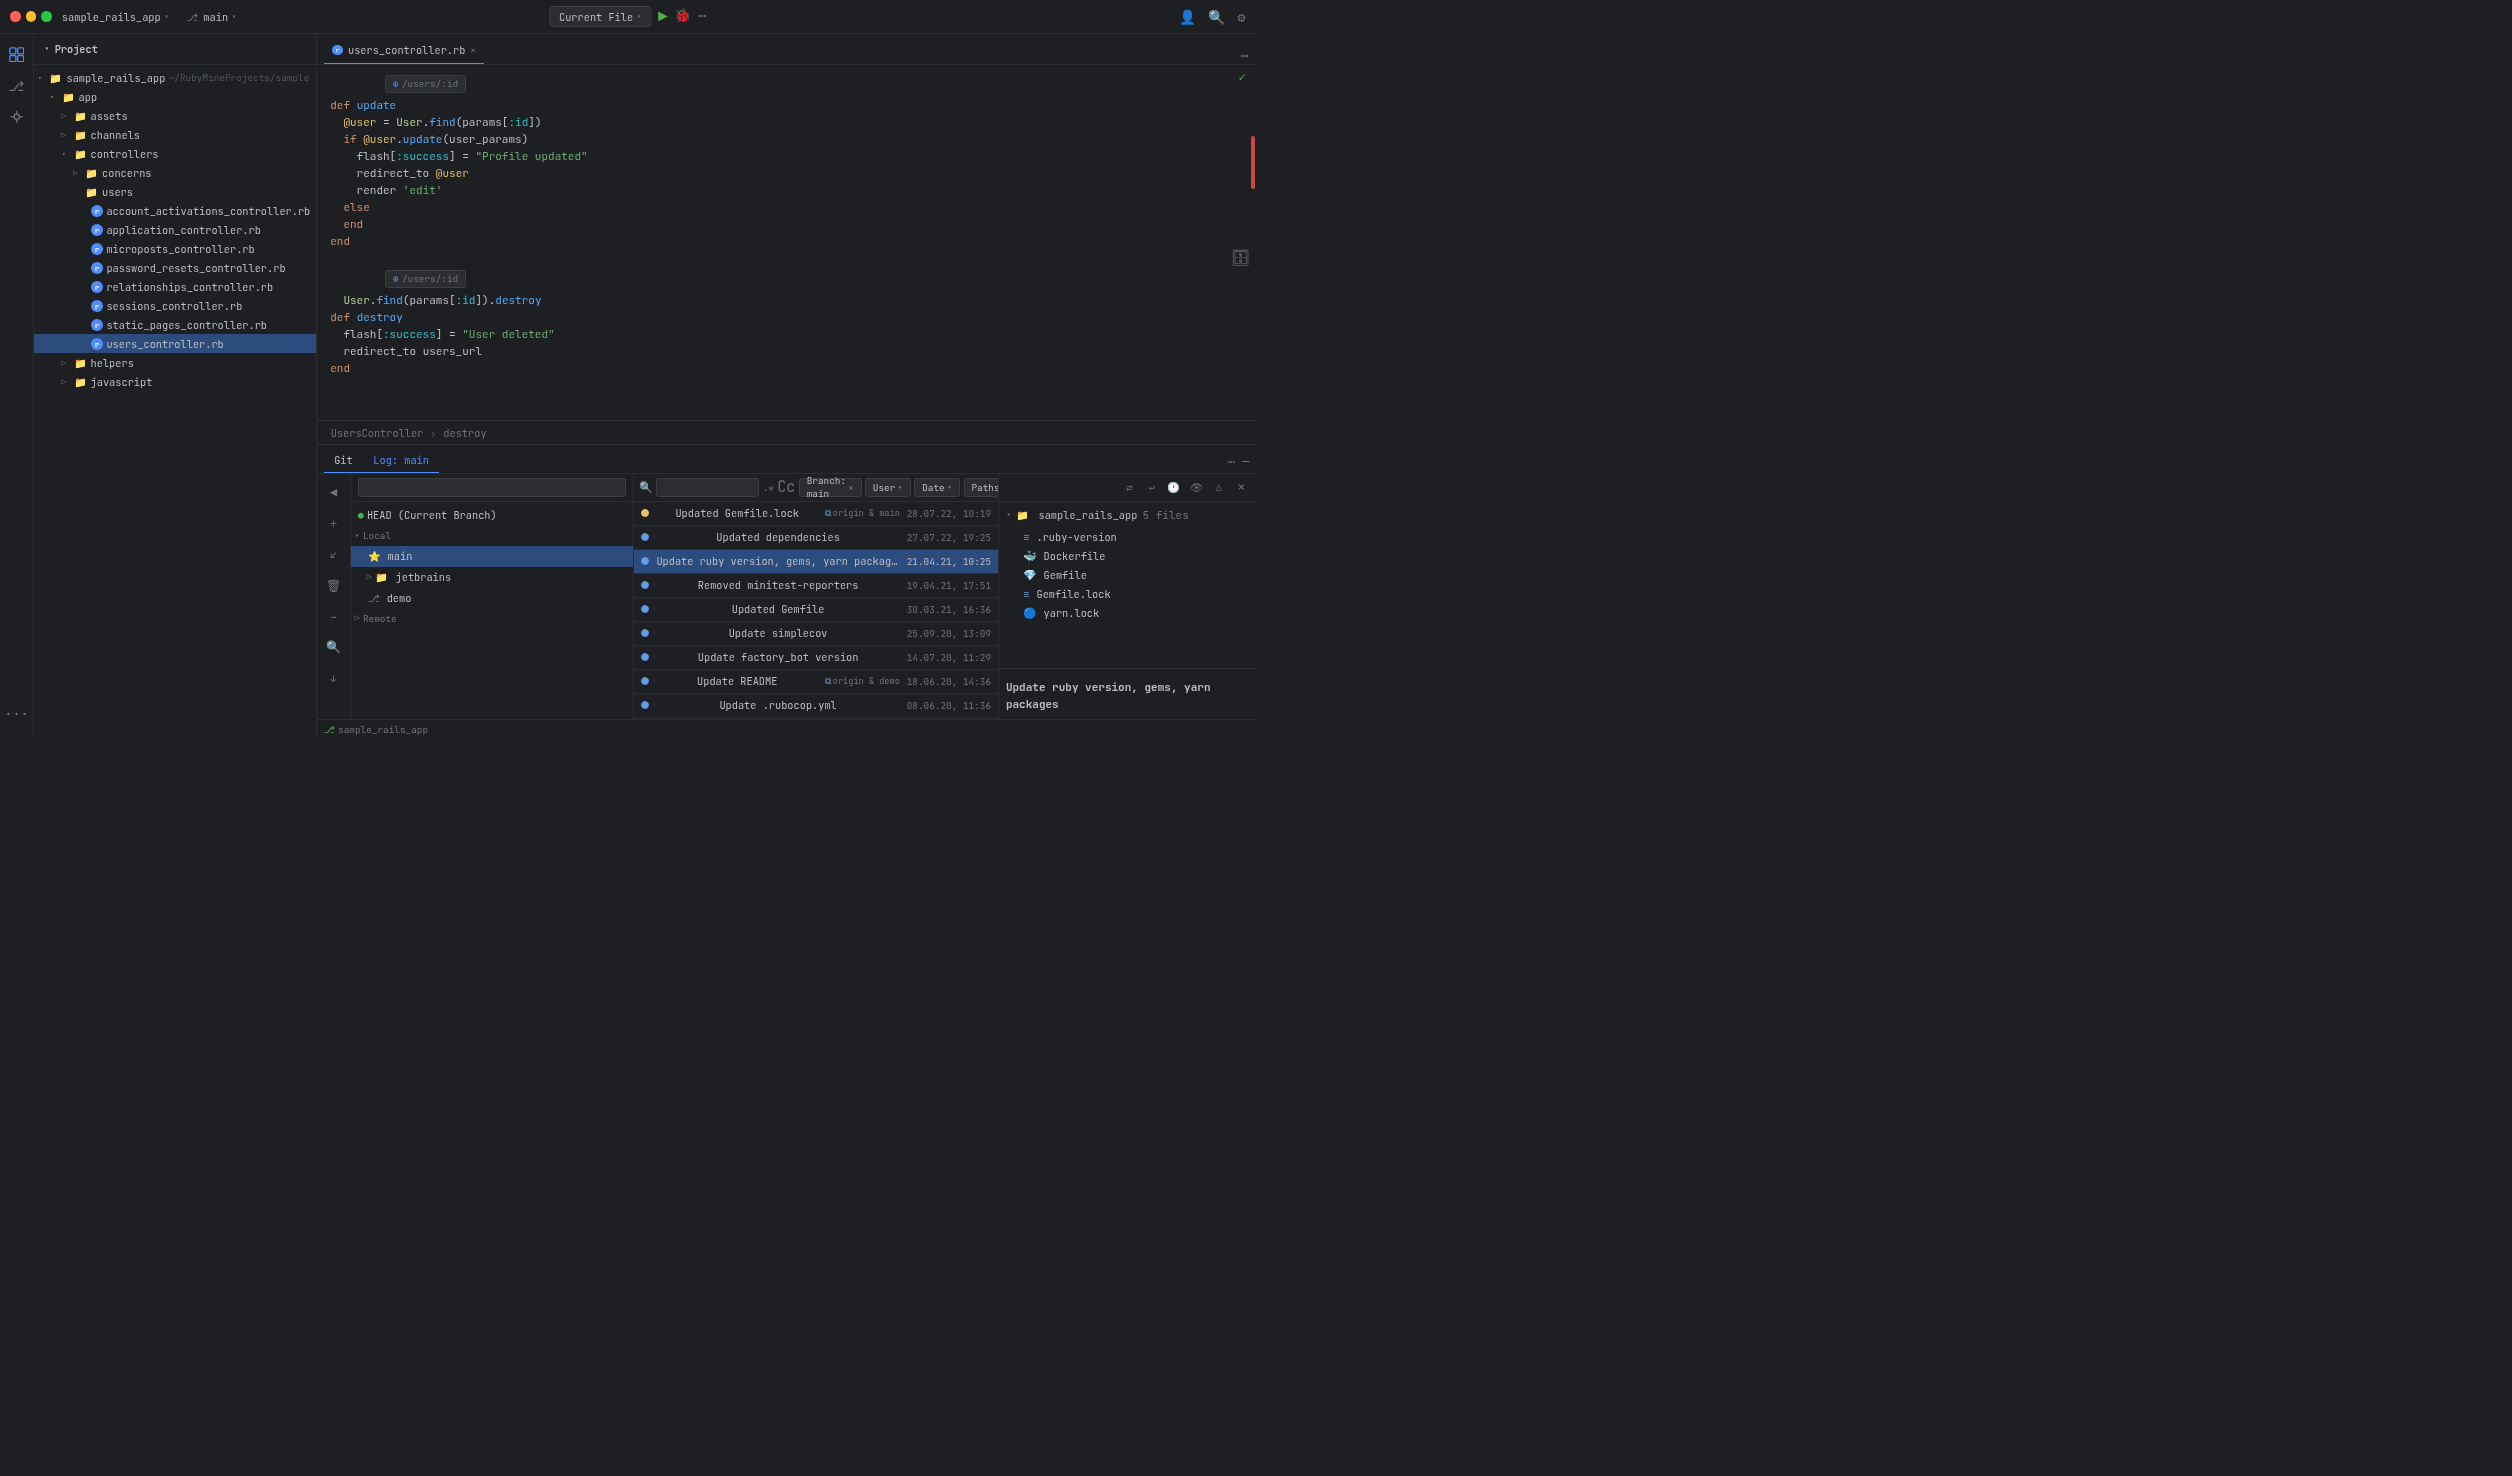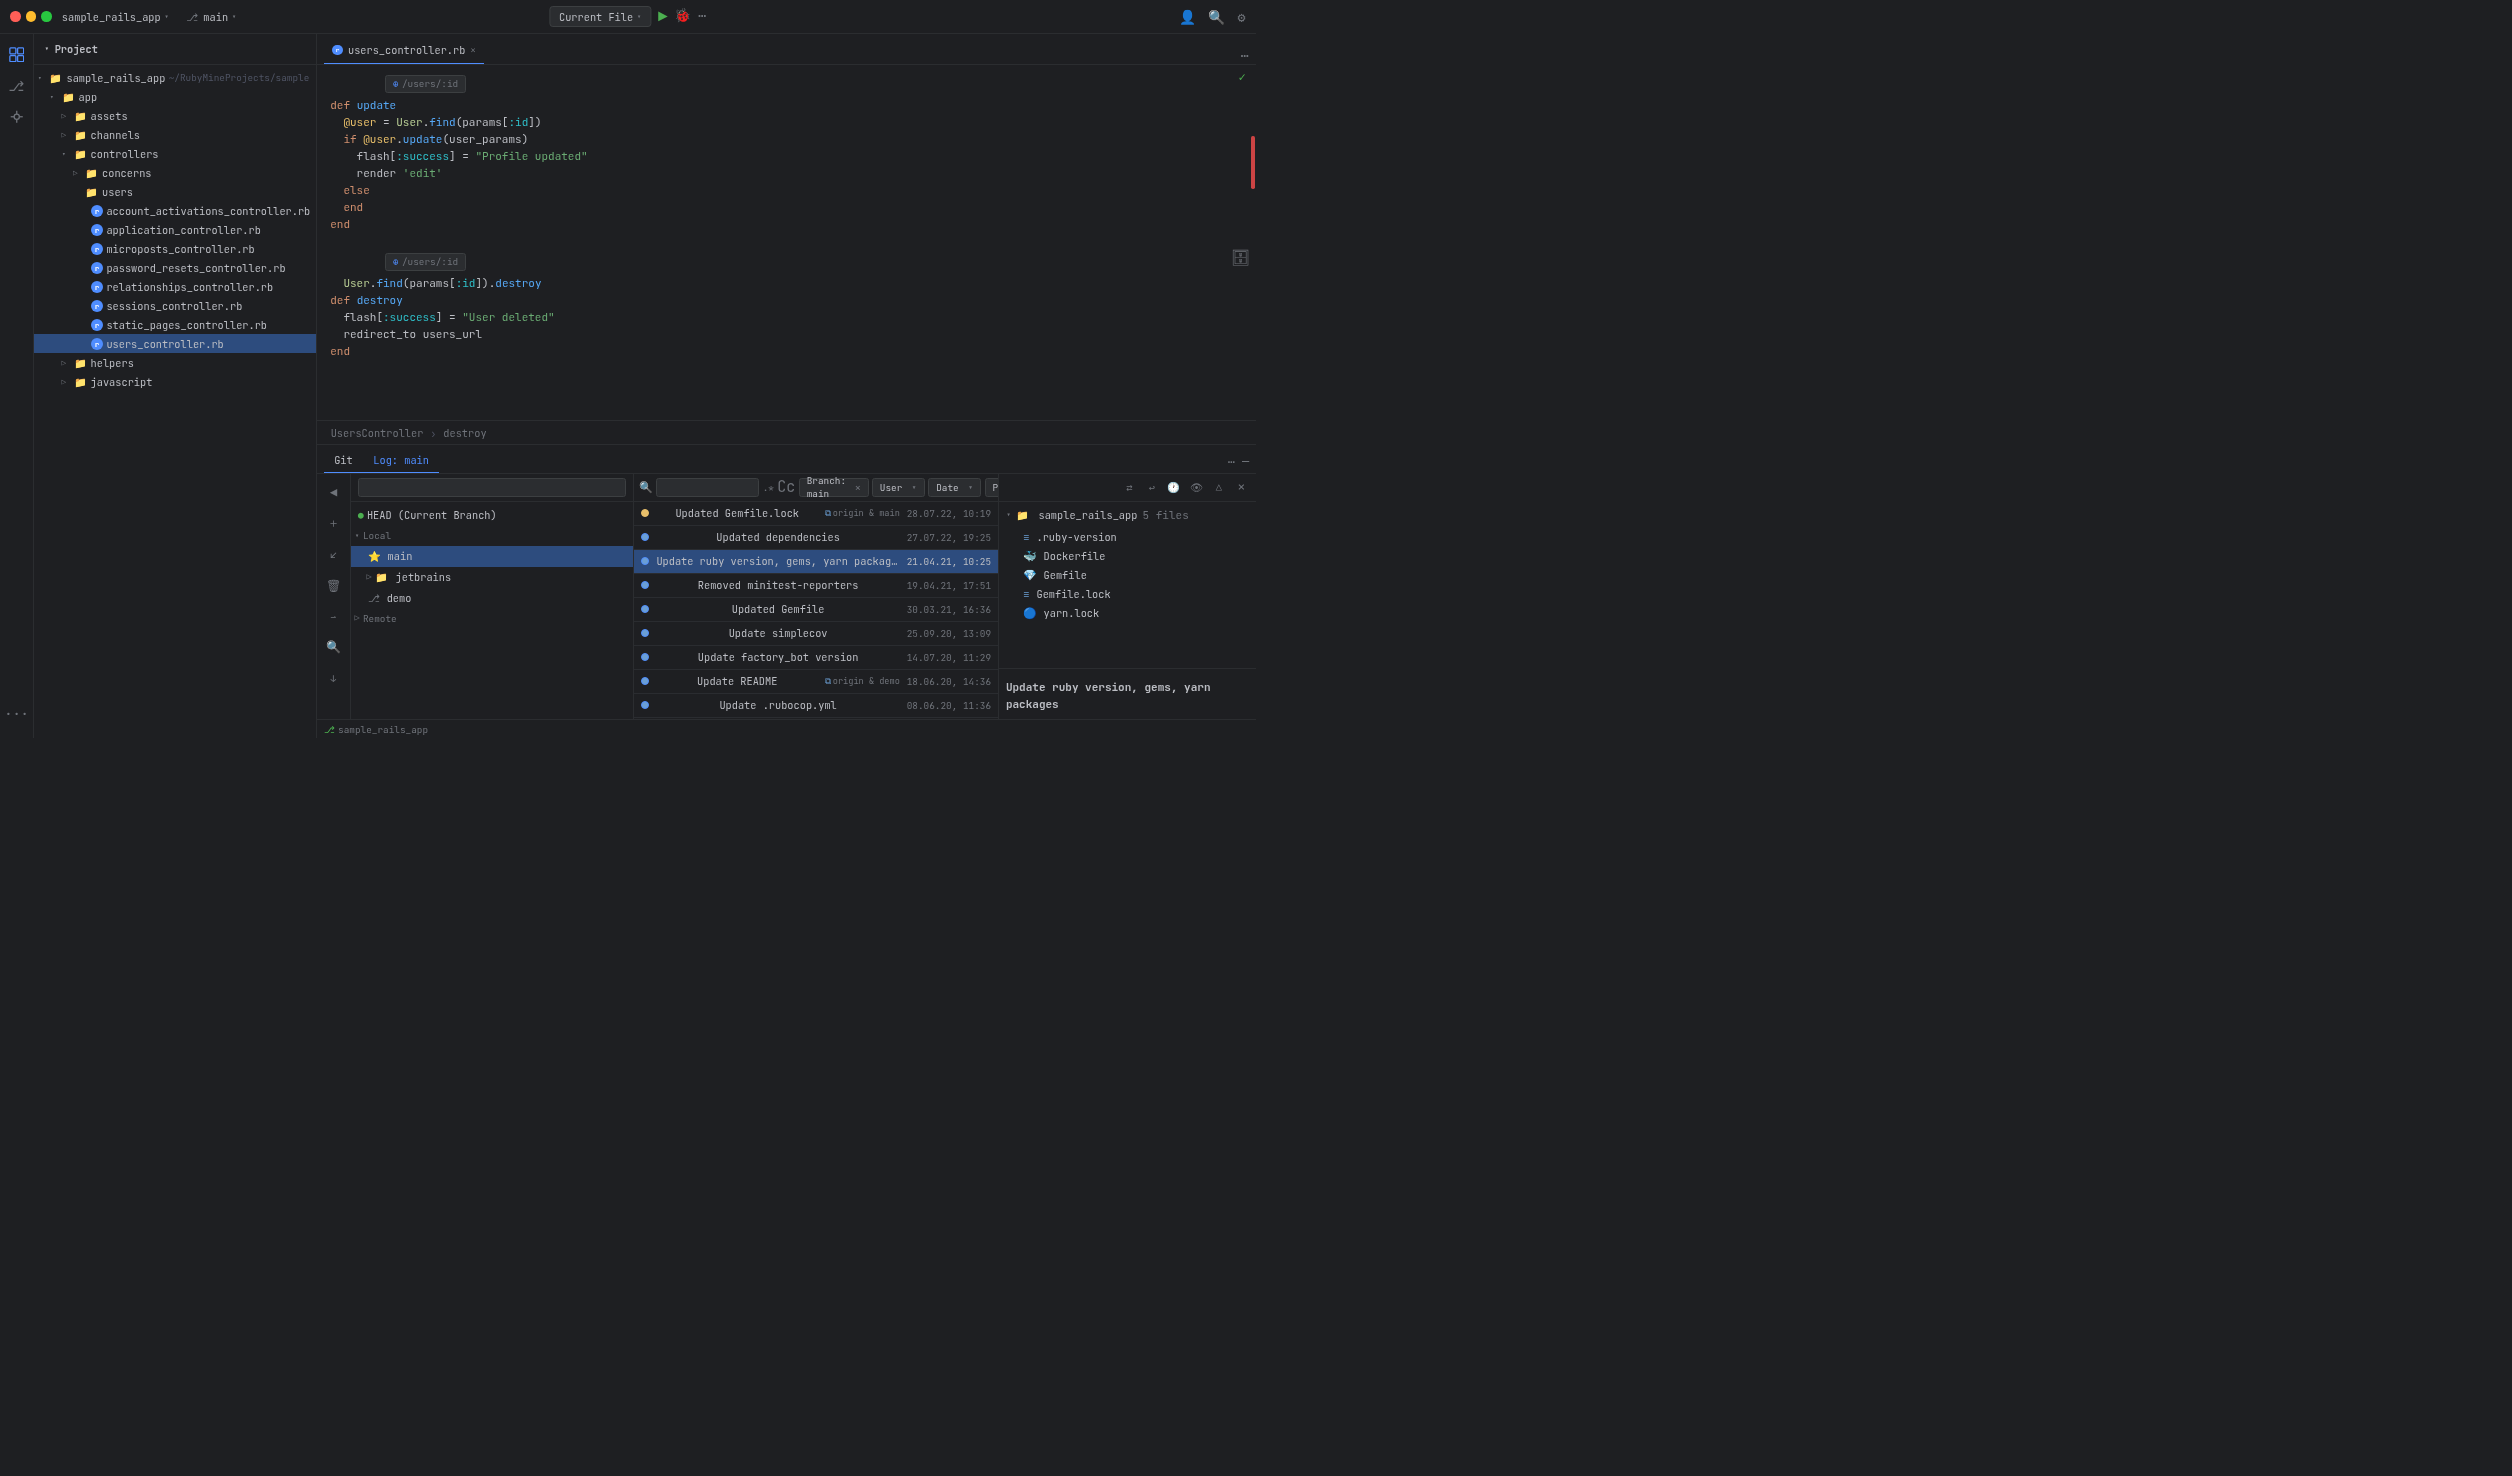--- a/index.html
+++ b/index.html
@@ -368,21 +368,21 @@
       height: 19px;
       background: #2b2d30;
       border: 0.9px solid #3c3f41;
       border-radius: 2.6px;
       padding: 0 6.9px;
       color: #bcbec4;
       font-size: 9.4px;
       cursor: pointer;
       display: flex;
       align-items: center;
-      gap: 9px;
+      gap: 2px;
     }
     .commits-icon-btn {
       width: 19px; height: 19px;
       display: flex;
       align-items: center;
       justify-content: center;
       color: #6f737a;
       cursor: pointer;
       font-size: 12px;
     }
@@ -712,20 +712,23 @@
           <div class="code-line">
             <div class="line-content">    <span class="var">@user</span> = <span class="cls">User</span>.<span style="color:#56a8f5;">find</span>(<span style="color:#bcbec4;">params</span>[<span class="sym">:id</span>])</div>
           </div>
           <div class="code-line">
             <div class="line-content">    <span class="kw">if</span> <span class="var">@user</span>.<span style="color:#56a8f5;">update</span>(<span style="color:#bcbec4;">user_params</span>)</div>
           </div>
           <div class="code-line">
             <div class="line-content">      <span style="color:#bcbec4;">flash</span>[<span class="sym">:success</span>] = <span class="str">"Profile updated"</span></div>
           </div>
           <div class="code-line">
+            <div class="line-content">      <span style="color:#bcbec4;">redirect_to</span> <span class="var">@user</span></div>
+          </div>
+          <div class="code-line">
             <div class="line-content">      <span style="color:#bcbec4;">render</span> <span class="str">'edit'</span></div>
           </div>
           <div class="code-line">
             <div class="line-content">    <span class="kw">else</span></div>
           </div>
           <div class="code-line">
             <div class="line-content">    <span class="kw">end</span></div>
           </div>
           <div class="code-line">
             <div class="line-content">  <span class="kw">end</span></div>

